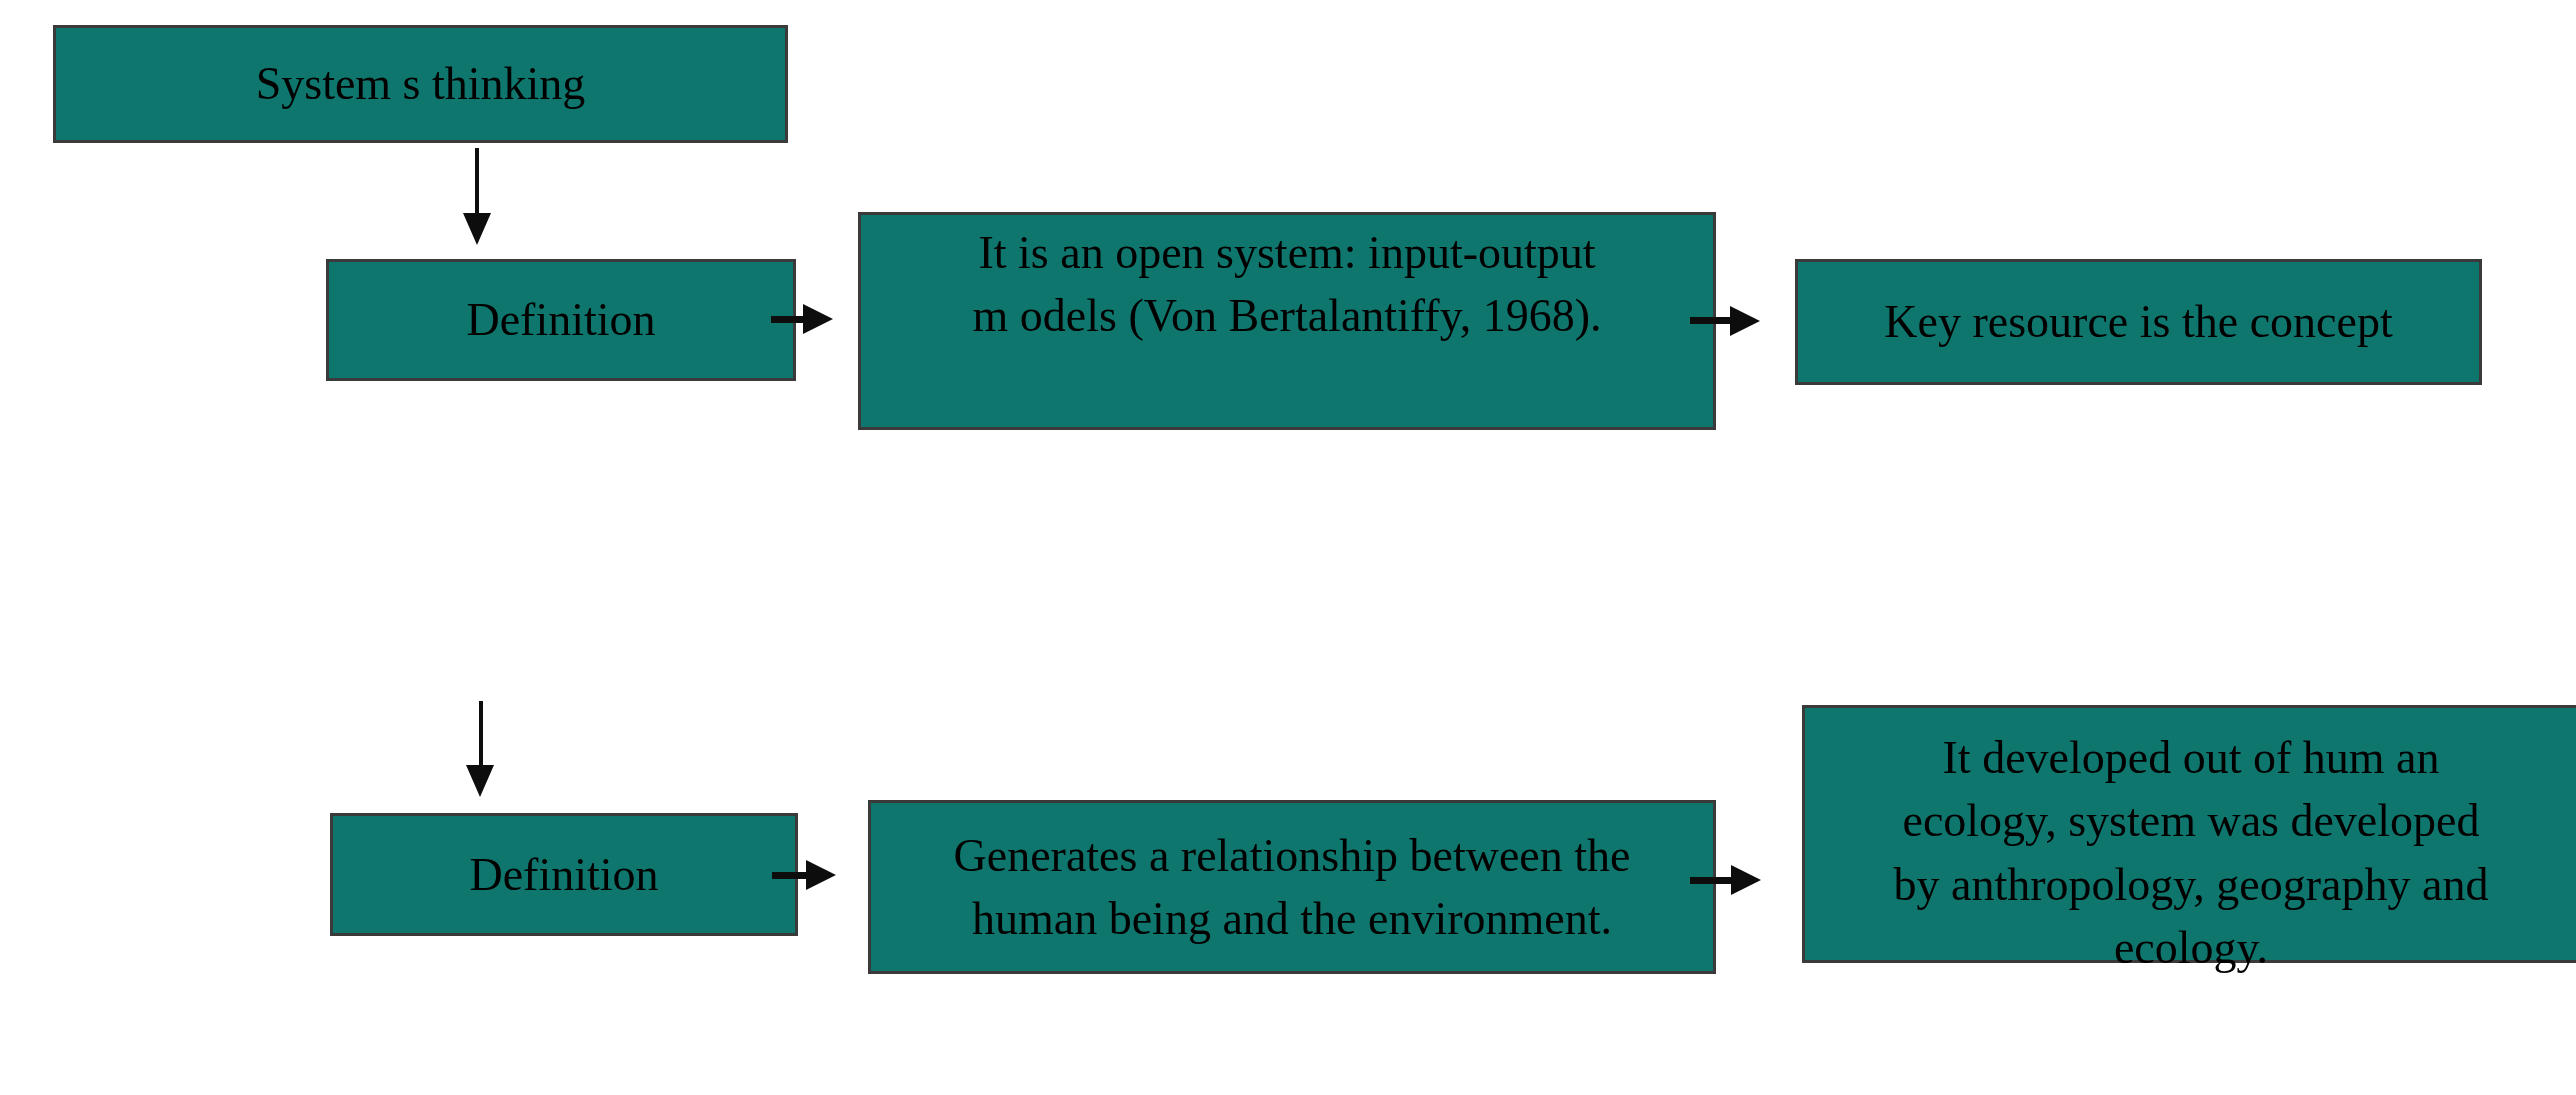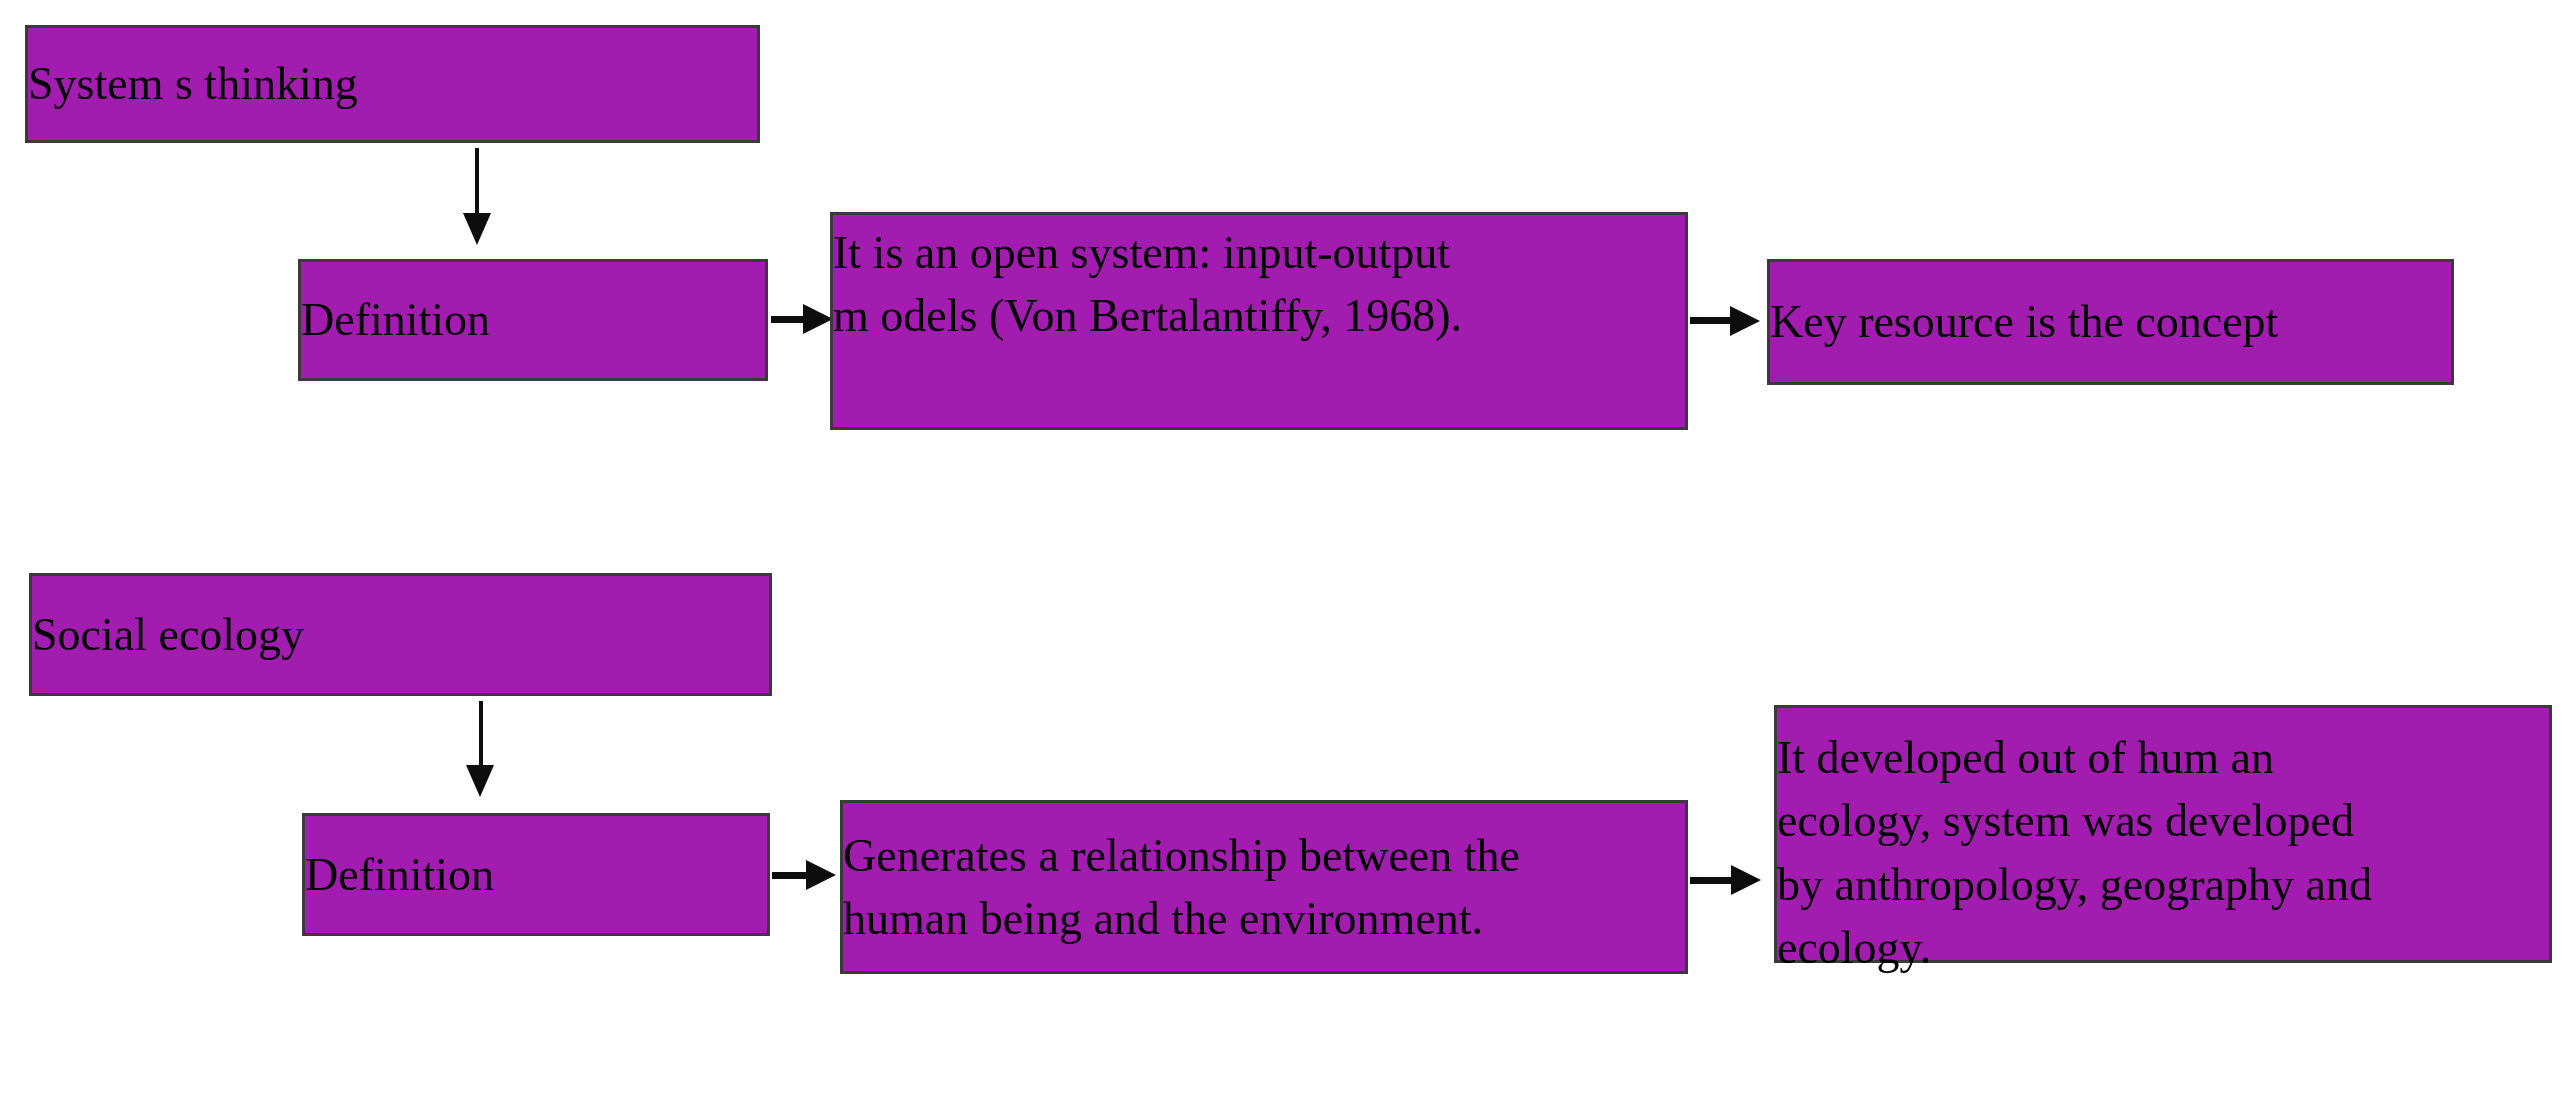--- a/index.html
+++ b/index.html
@@ -13,29 +13,30 @@
     height: 1096px;
     background: #ffffff;
     font-family: "Liberation Serif", "DejaVu Serif", serif;
     color: #000000;
     overflow: hidden;
   }
   .box {
     position: absolute;
     box-sizing: border-box;
     border: 3.4px solid #3a3a3a;
-    background: #a21caf;
+    background: #0f766e;
     display: flex;
     flex-direction: column;
-    align-items: flex-start;
+    align-items: center;
     justify-content: center;
     text-align: center;
     font-size: 46px;
     line-height: 1.38;
     color: #000000;
+    margin-left: 28px;
   }
   .box.align-top {
     justify-content: flex-start;
   }
   .line-v {
     position: absolute;
     width: 4.2px;
     background: #0d0d0d;
   }
   .line-h {
@@ -88,23 +89,20 @@
     <span class="txt-line">m odels (Von Bertalantiffy, 1968).</span>
   </div>
 
   <div class="line-h" style="left:1690px; top:317px; width:42px;"></div>
   <div class="head-right" style="left:1730px; top:306px;"></div>
 
   <div class="box" style="left:1767px; top:259px; width:687px; height:126px;">
     <span class="txt-line">Key resource is the concept</span>
   </div>
 
-  <div class="box" style="left:29px; top:573px; width:743px; height:123px;">
-    <span class="txt-line">Social ecology</span>
-  </div>
 
   <div class="line-v" style="left:479px; top:701px; height:65px;"></div>
   <div class="head-down" style="left:466px; top:765px;"></div>
 
   <div class="box" style="left:302px; top:813px; width:468px; height:123px;">
     <span class="txt-line">Definition</span>
   </div>
 
   <div class="line-h" style="left:772px; top:872px; width:37px;"></div>
   <div class="head-right" style="left:806px; top:860px;"></div>

